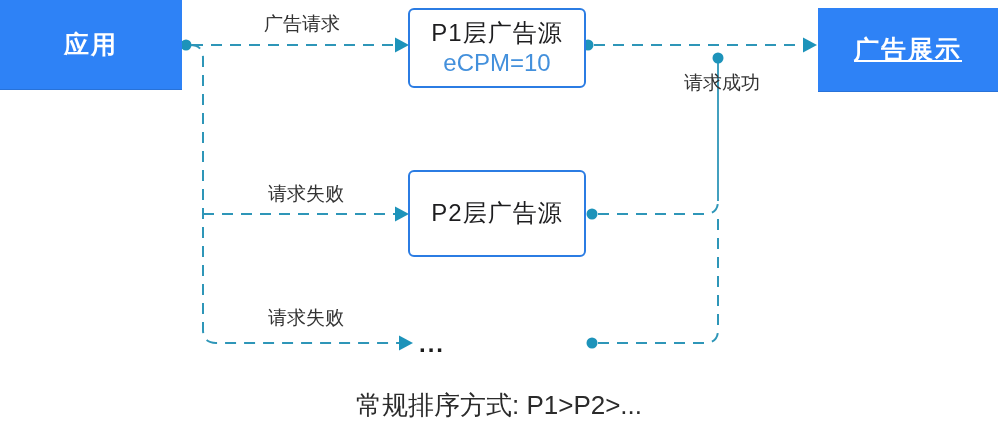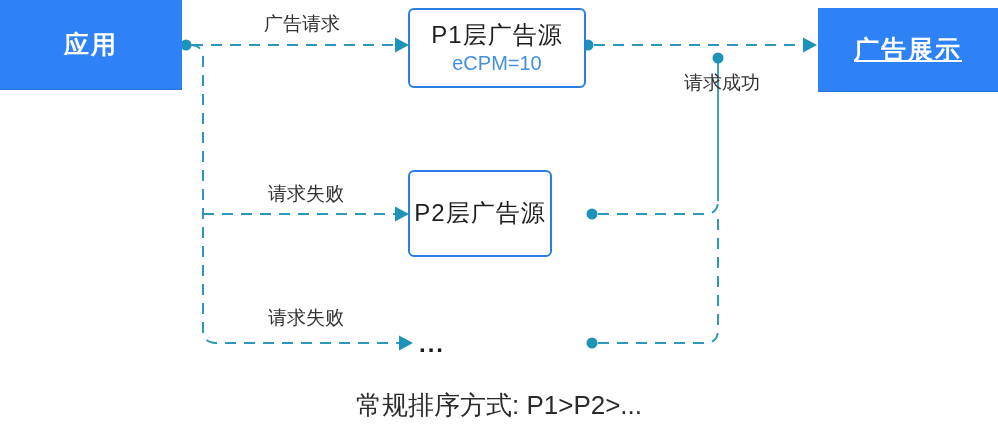--- a/index.html
+++ b/index.html
@@ -18,21 +18,21 @@
   .wires{position:absolute;left:0;top:0;width:998px;height:430px;}
   .wire{fill:none;stroke:var(--connector);stroke-width:2;stroke-linecap:butt;}
   .wire.dashed{stroke-dasharray:11 8;}
   .wire.thin{stroke-width:1.8;}
   .dot{fill:var(--dot);}
   .arrow{fill:var(--dot);}
   .node{position:absolute;display:flex;align-items:center;justify-content:center;box-sizing:border-box;}
   .node-end{background:var(--node-fill);color:#ffffff;font-weight:bold;font-size:25px;letter-spacing:2px;border-bottom:1px solid rgba(0,0,0,0.12);}
   .node-mid{background:#ffffff;border:2px solid var(--node-border);border-radius:6px;flex-direction:column;gap:1px;}
   .node-title{font-size:24px;color:var(--title-text);letter-spacing:1px;line-height:1.2;}
-  .node-ecpm{font-size:20px;color:var(--ecpm-text);line-height:1.2;}
+  .node-ecpm{font-size:24px;color:var(--ecpm-text);line-height:1.2;}
   .edge-label{position:absolute;width:160px;text-align:center;font-size:19px;color:var(--label-text);}
   .ellipsis{position:absolute;font-size:24px;font-weight:bold;color:#1A1A1A;letter-spacing:2px;line-height:1;}
   .caption{position:absolute;left:0;right:0;top:388px;text-align:center;font-size:26px;font-weight:normal;color:var(--caption-text);}
 </style>
 </head>
 <body>
 
 <div class="canvas">
 
   <svg class="wires" viewBox="0 0 998 430">
@@ -62,21 +62,21 @@
 
   <div class="node node-end" style="left:0;top:0;width:182px;height:90px;">
     <span>应用</span>
   </div>
 
   <div class="node node-mid" style="left:408px;top:8px;width:178px;height:80px;">
     <div class="node-title">P1层广告源</div>
     <div class="node-ecpm">eCPM=10</div>
   </div>
 
-  <div class="node node-mid" style="left:408px;top:170px;width:144px;height:87px;">
+  <div class="node node-mid" style="left:408px;top:170px;width:178px;height:87px;">
     <div class="node-title">P2层广告源</div>
   </div>
 
   <div class="node node-end" style="left:818px;top:8px;width:180px;height:84px;text-decoration:underline;">
     <span>广告展示</span>
   </div>
 
   <div class="edge-label" style="left:222px;top:11px;">广告请求</div>
   <div class="edge-label" style="left:642px;top:27px;margin-top:43px;">请求成功</div>
   <div class="edge-label" style="left:226px;top:181px;">请求失败</div>

